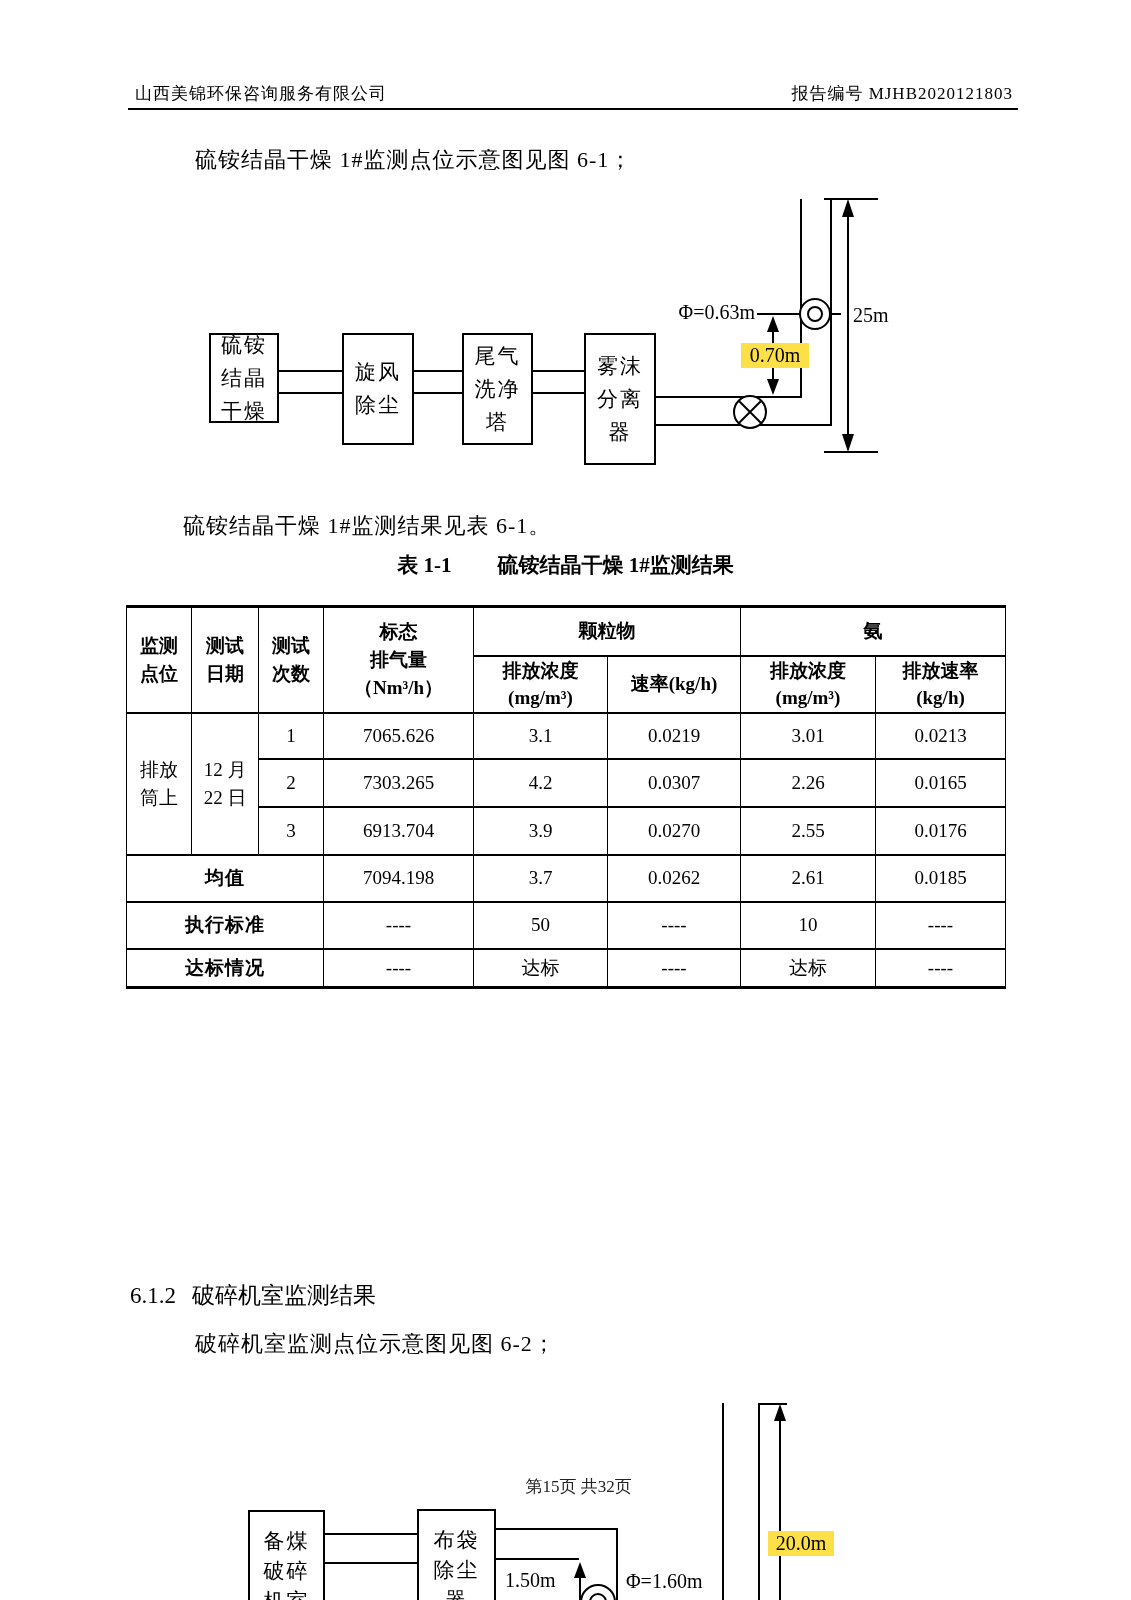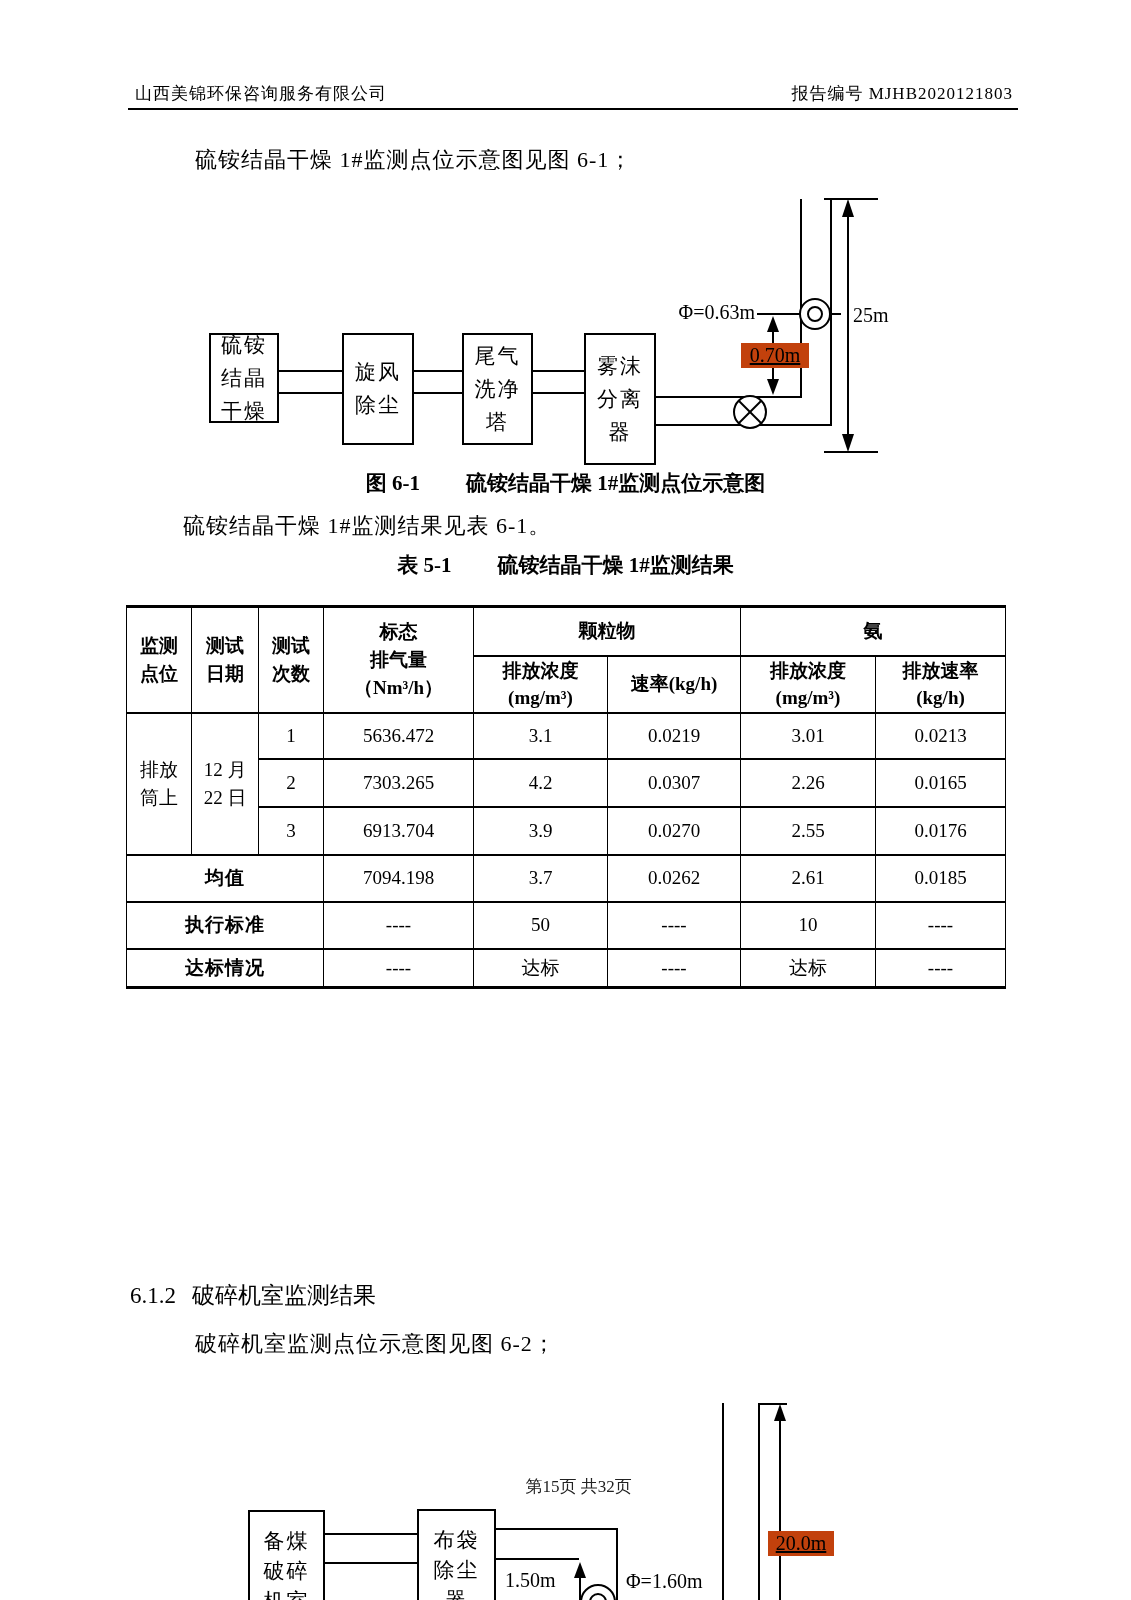--- a/index.html
+++ b/index.html
@@ -22,21 +22,21 @@
   .pbox{
     box-sizing:border-box;border:2px solid #000;background:#fff;
     display:flex;flex-direction:column;justify-content:center;align-items:center;
     font-size:21px;line-height:33px;text-align:center;letter-spacing:2px;
     white-space:pre-line;
   }
   .pbox2{line-height:30px;justify-content:flex-start;padding-top:14px;}
 
   .dim-label{font-size:20px;white-space:nowrap;}
   .dim-label.onleft{text-align:right;}
-  .dim-label.masked{background:#c2410c;padding:1px 2px;text-align:center;text-decoration:underline;}
+  .dim-label.masked{background:#fde047;padding:1px 2px;text-align:center;}
 
   svg.overlay{position:absolute;left:0;top:0;pointer-events:none;}
 
   
   table.mon{
     border-collapse:collapse;table-layout:fixed;width:879px;
     text-align:center;font-size:19px;
     border-top:3px solid #000;border-bottom:3px solid #000;
   }
   table.mon th,table.mon td{
@@ -135,28 +135,25 @@
 洗净
 塔</div>
   <div class="abs pbox" style="left:584px;top:333px;width:72px;height:132px;">雾沫
 分离
 器</div>
 
   <div class="abs dim-label onleft" style="left:656px;top:301px;width:99px;">Φ=0.63m</div>
   <div class="abs dim-label masked" style="left:741px;top:343px;width:64px;">0.70m</div>
   <div class="abs dim-label" style="left:853px;top:304px;">25m</div>
 
-  <div class="abs caption" style="left:0;top:469px;">
-    <span>图 6-1</span><span class="cap-gap">硫铵结晶干燥 1#监测点位示意图</span>
-  </div>
 
   <div class="abs para" style="left:183px;top:511px;">硫铵结晶干燥 1#监测结果见表 6-1。</div>
 
   <div class="abs caption" style="left:0;top:551px;">
-    <span>表 5-1</span><span class="cap-gap">硫铵结晶干燥 1#监测结果</span>
+    <span>表 1-1</span><span class="cap-gap">硫铵结晶干燥 1#监测结果</span>
   </div>
 
   <table class="mon abs" style="left:126px;top:605px;">
     <colgroup>
       <col style="width:65px">
         <col style="width:67px">
         <col style="width:65px">
         <col style="width:150px">
       <col style="width:134px">
         <col style="width:133px">
@@ -185,21 +182,21 @@
 (mg/m³)</th>
       <th class="ml">排放速率
 (kg/h)</th>
     </tr>
     <tr style="height:46px;">
       <td rowspan="3" class="ml">排放
 筒上</td>
       <td rowspan="3" class="ml">12 月
 22 日</td>
       <td>1</td>
-      <td>5636.472</td>
+      <td>7065.626</td>
       <td>3.1</td>
       <td>0.0219</td>
       <td>3.01</td>
       <td>0.0213</td>
     </tr>
     <tr style="height:48px;">
       <td>2</td>
       <td>7303.265</td>
       <td>4.2</td>
       <td>0.0307</td>

